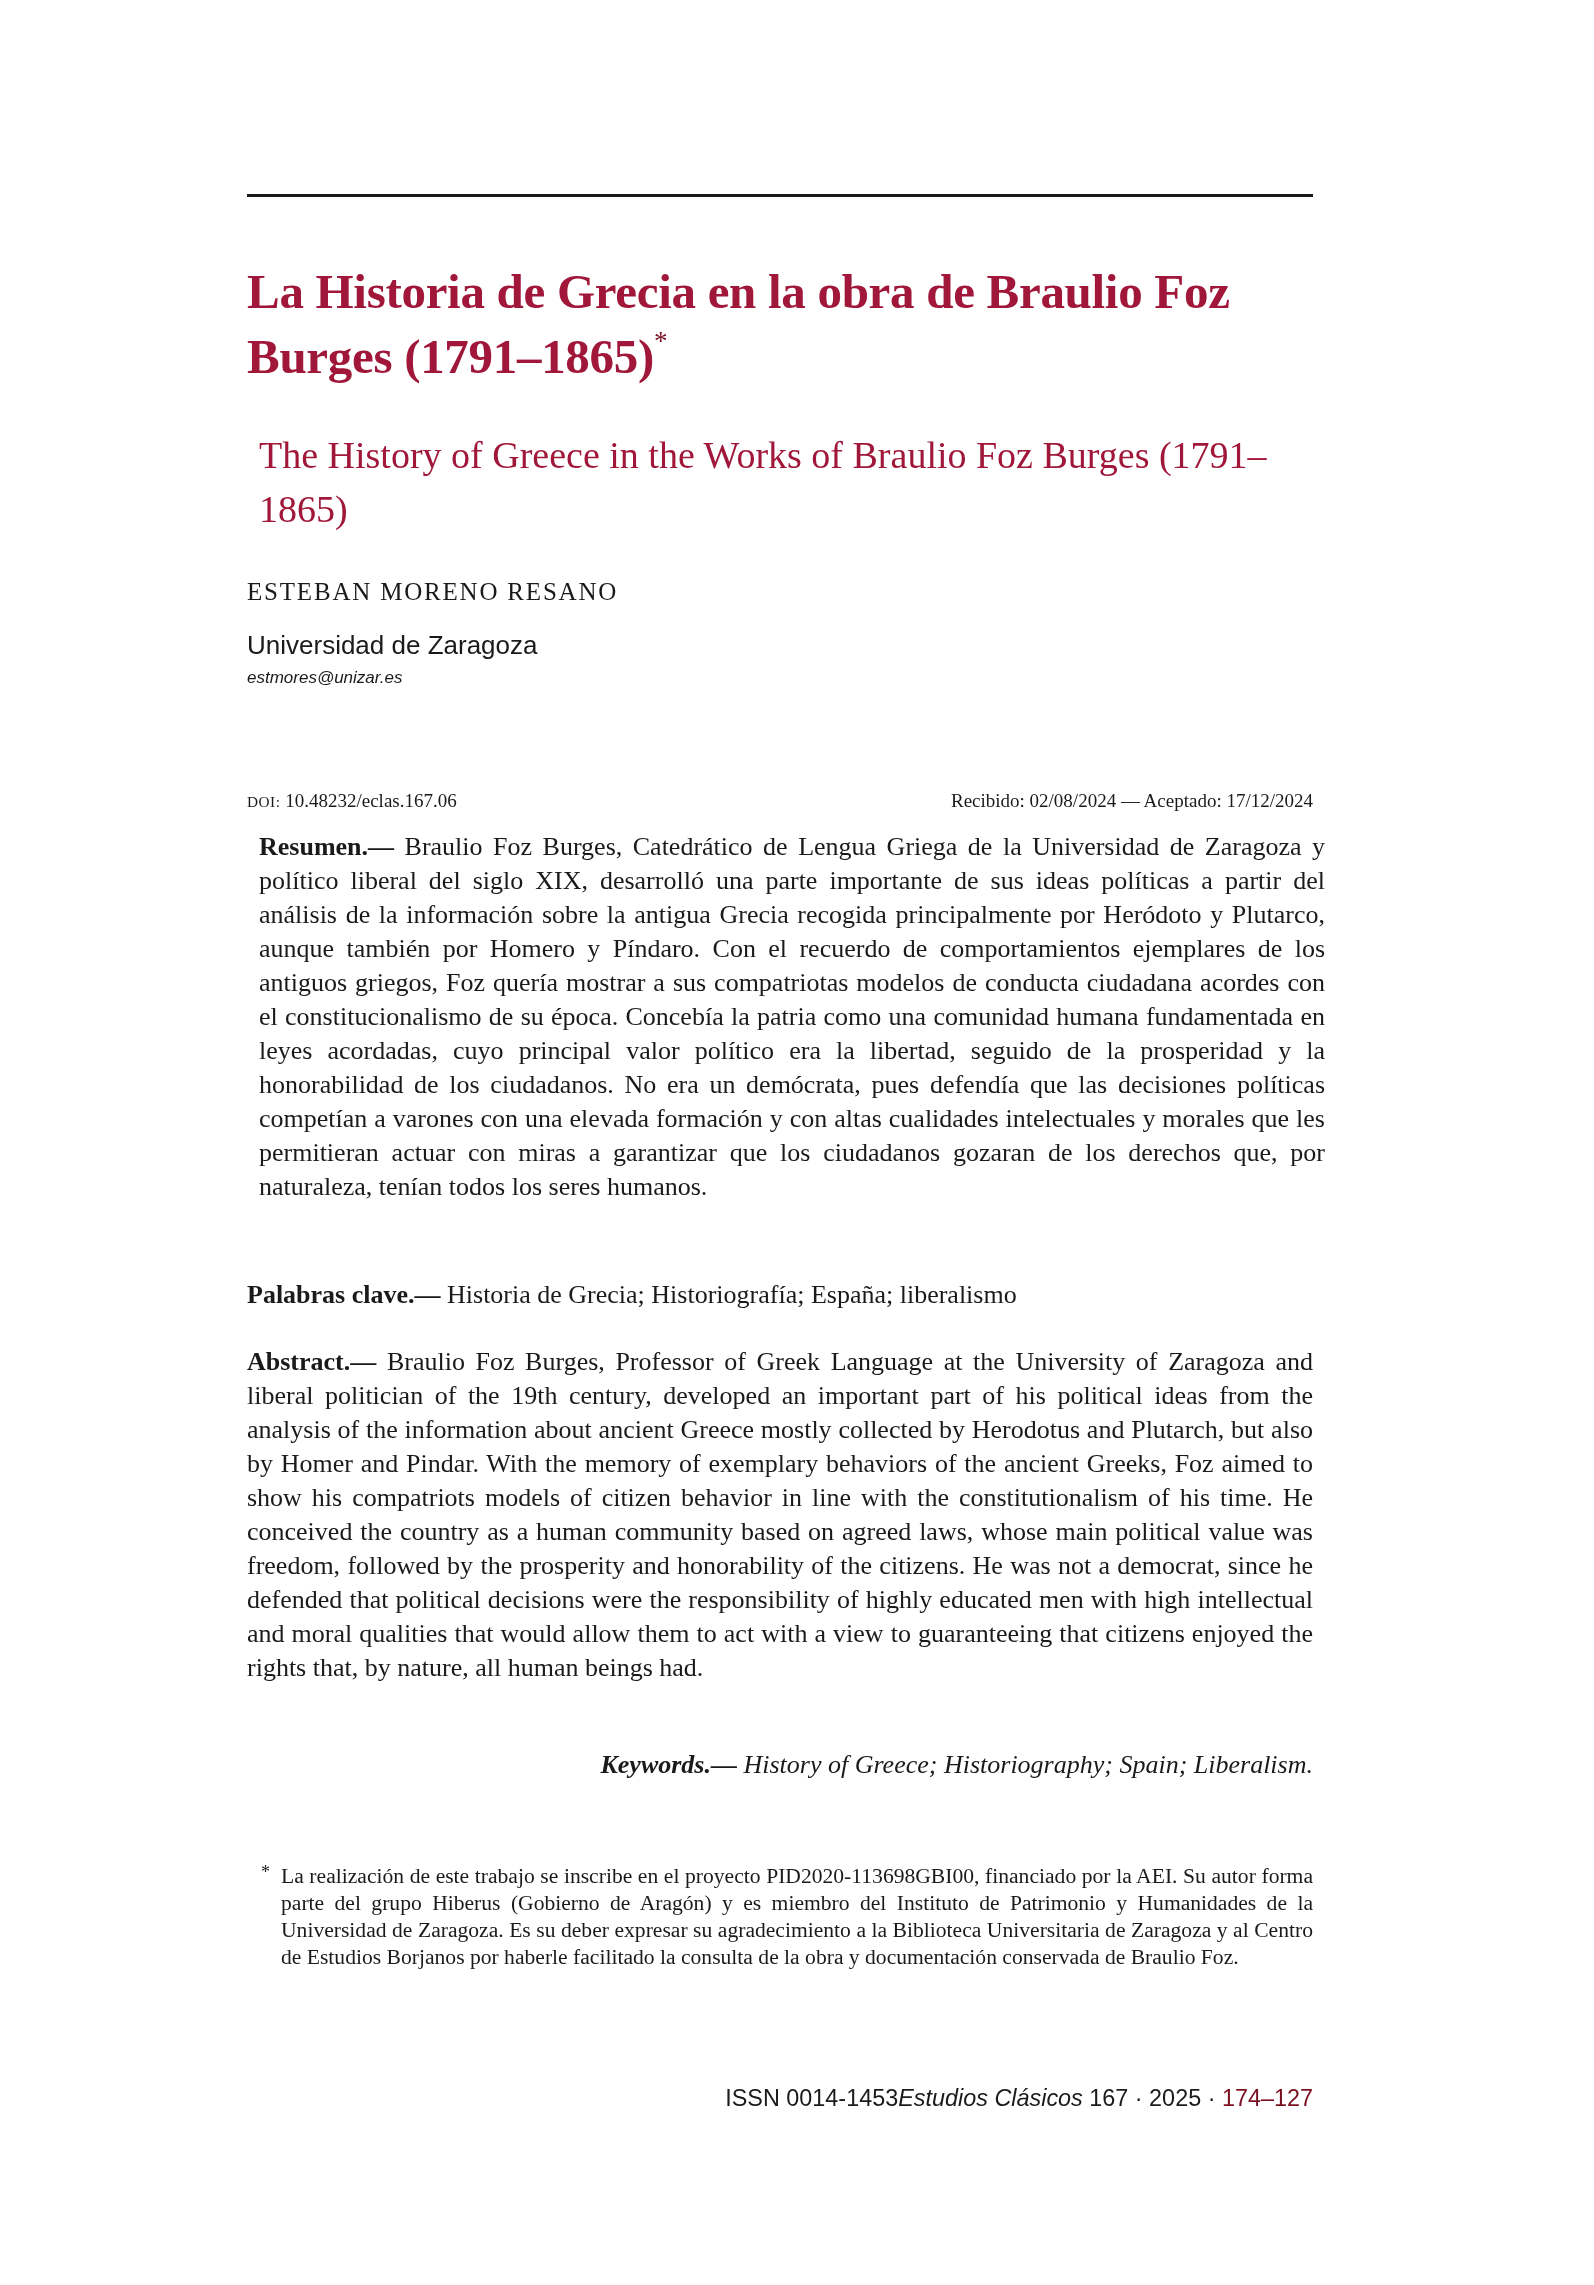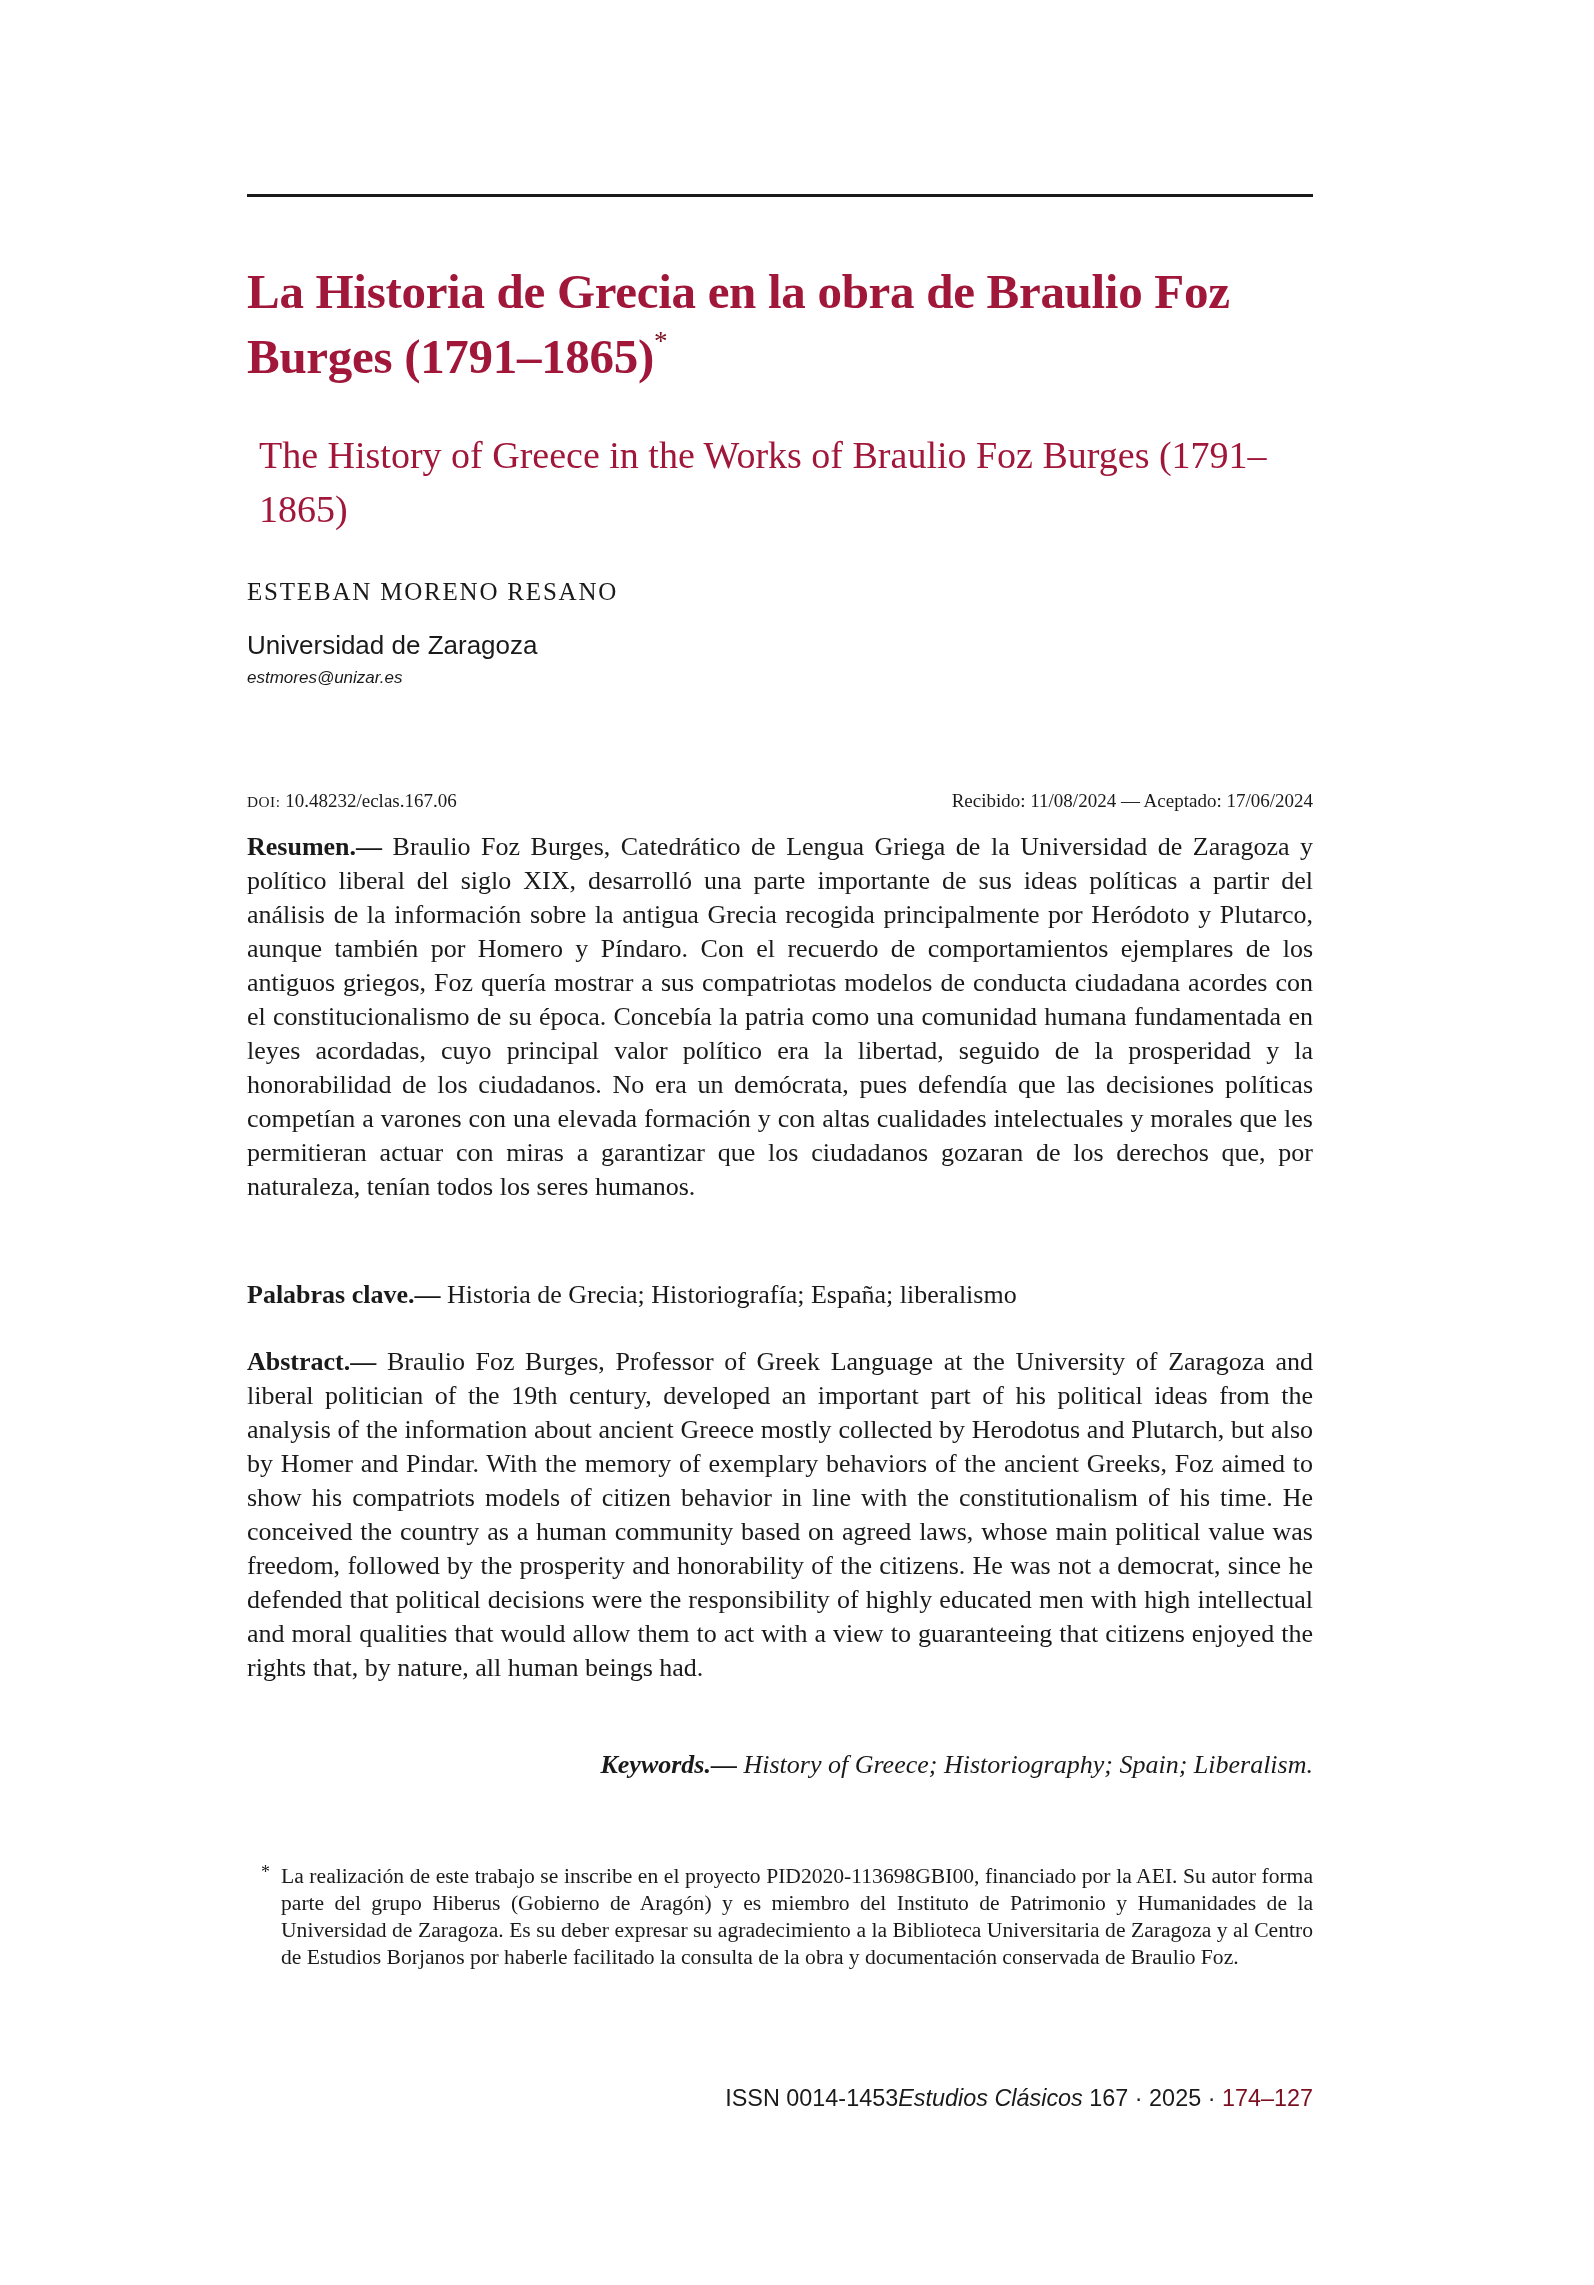--- a/index.html
+++ b/index.html
@@ -20,21 +20,21 @@
     font-family: "Liberation Sans", "DejaVu Sans", sans-serif; font-size: 26px; color: #1a1a1a; }
   .email { position: absolute; top: 668px; left: 0; margin: 0;
     font-family: "Liberation Sans", sans-serif; font-style: italic; font-size: 17px; color: #1a1a1a; }
   .meta-row { position: absolute; top: 790px; left: 0; width: 1066px; display: flex; justify-content: space-between;
     font-family: Liberation Serif, serif; font-size: 19px; color: #1a1a1a; }
   .doi-label { font-size: 15.3px; text-transform: uppercase; letter-spacing: 0.5px; }
   .abstract { position: absolute; left: 0; width: 1066px; margin: 0;
     font-family: "Liberation Serif", "DejaVu Serif", serif; font-size: 26px; line-height: 34px;
     text-align: justify; color: #1a1a1a; }
   .abstract b { font-weight: bold; }
-  .resumen { top: 830px; }
+  .resumen { top: 830px; margin-left: 12px; }
   .palabras { top: 1278px; text-align: left; }
   .abstract-en { top: 1345px; }
   .keywords { top: 1748px; text-align: right; font-style: italic; }
   .footnote { position: absolute; top: 1863px; left: 34px; width: 1032px; margin: 0;
     font-family: "Liberation Serif", serif; font-size: 21.6px; line-height: 27px; text-align: justify; color: #1a1a1a; }
   .fn-mark { position: absolute; left: -20px; top: -3.6px; font-size: 18px; }
   .footer { position: absolute; top: 2085px; left: 0; width: 1066px; display: flex; justify-content: flex-end;
     font-family: "Liberation Sans", sans-serif; font-size: 23.4px; color: #1a1a1a; }
   .footer .journal { font-style: italic; }
   .footer .pages { color: #7a0f20; }
@@ -48,21 +48,21 @@
   <h1 class="title"><span>La Historia de Grecia en la obra de Braulio Foz Burges (1791–1865)</span><sup>*</sup></h1>
 
   <h2 class="subtitle">The History of Greece in the Works of Braulio Foz Burges (1791–1865)</h2>
 
   <p class="author">Esteban Moreno Resano</p>
   <p class="affil">Universidad de Zaragoza</p>
   <p class="email">estmores@unizar.es</p>
 
   <div class="meta-row">
     <span><span class="doi-label">doi:</span> <span>10.48232/eclas.167.06</span></span>
-    <span>Recibido: 11/08/2024 — Aceptado: 17/06/2024</span>
+    <span>Recibido: 02/08/2024 — Aceptado: 17/12/2024</span>
   </div>
 
   <p class="abstract resumen"><b>Resumen.—</b> <span>Braulio Foz Burges, Catedrático de Lengua Griega de la Universidad de Zaragoza y político liberal del siglo XIX, desarrolló una parte importante de sus ideas políticas a partir del análisis de la información sobre la antigua Grecia recogida principalmente por Heródoto y Plutarco, aunque también por Homero y Píndaro. Con el recuerdo de comportamientos ejemplares de los antiguos griegos, Foz quería mostrar a sus compatriotas modelos de conducta ciudadana acordes con el constitucionalismo de su época. Concebía la patria como una comunidad humana fundamentada en leyes acordadas, cuyo principal valor político era la libertad, seguido de la prosperidad y la honorabilidad de los ciudadanos. No era un demócrata, pues defendía que las decisiones políticas competían a varones con una elevada formación y con altas cualidades intelectuales y morales que les permitieran actuar con miras a garantizar que los ciudadanos gozaran de los derechos que, por naturaleza, tenían todos los seres humanos.</span></p>
 
   <p class="abstract palabras"><b>Palabras clave.—</b> <span>Historia de Grecia; Historiografía; España; liberalismo</span></p>
 
   <p class="abstract abstract-en"><b>Abstract.—</b> <span>Braulio Foz Burges, Professor of Greek Language at the University of Zaragoza and liberal politician of the 19th century, developed an important part of his political ideas from the analysis of the information about ancient Greece mostly collected by Herodotus and Plutarch, but also by Homer and Pindar. With the memory of exemplary behaviors of the ancient Greeks, Foz aimed to show his compatriots models of citizen behavior in line with the constitutionalism of his time. He conceived the country as a human community based on agreed laws, whose main political value was freedom, followed by the prosperity and honorability of the citizens. He was not a democrat, since he defended that political decisions were the responsibility of highly educated men with high intellectual and moral qualities that would allow them to act with a view to guaranteeing that citizens enjoyed the rights that, by nature, all human beings had.</span></p>
 
   <p class="abstract keywords"><b>Keywords.—</b> <span>History of Greece; Historiography; Spain; Liberalism.</span></p>
 

